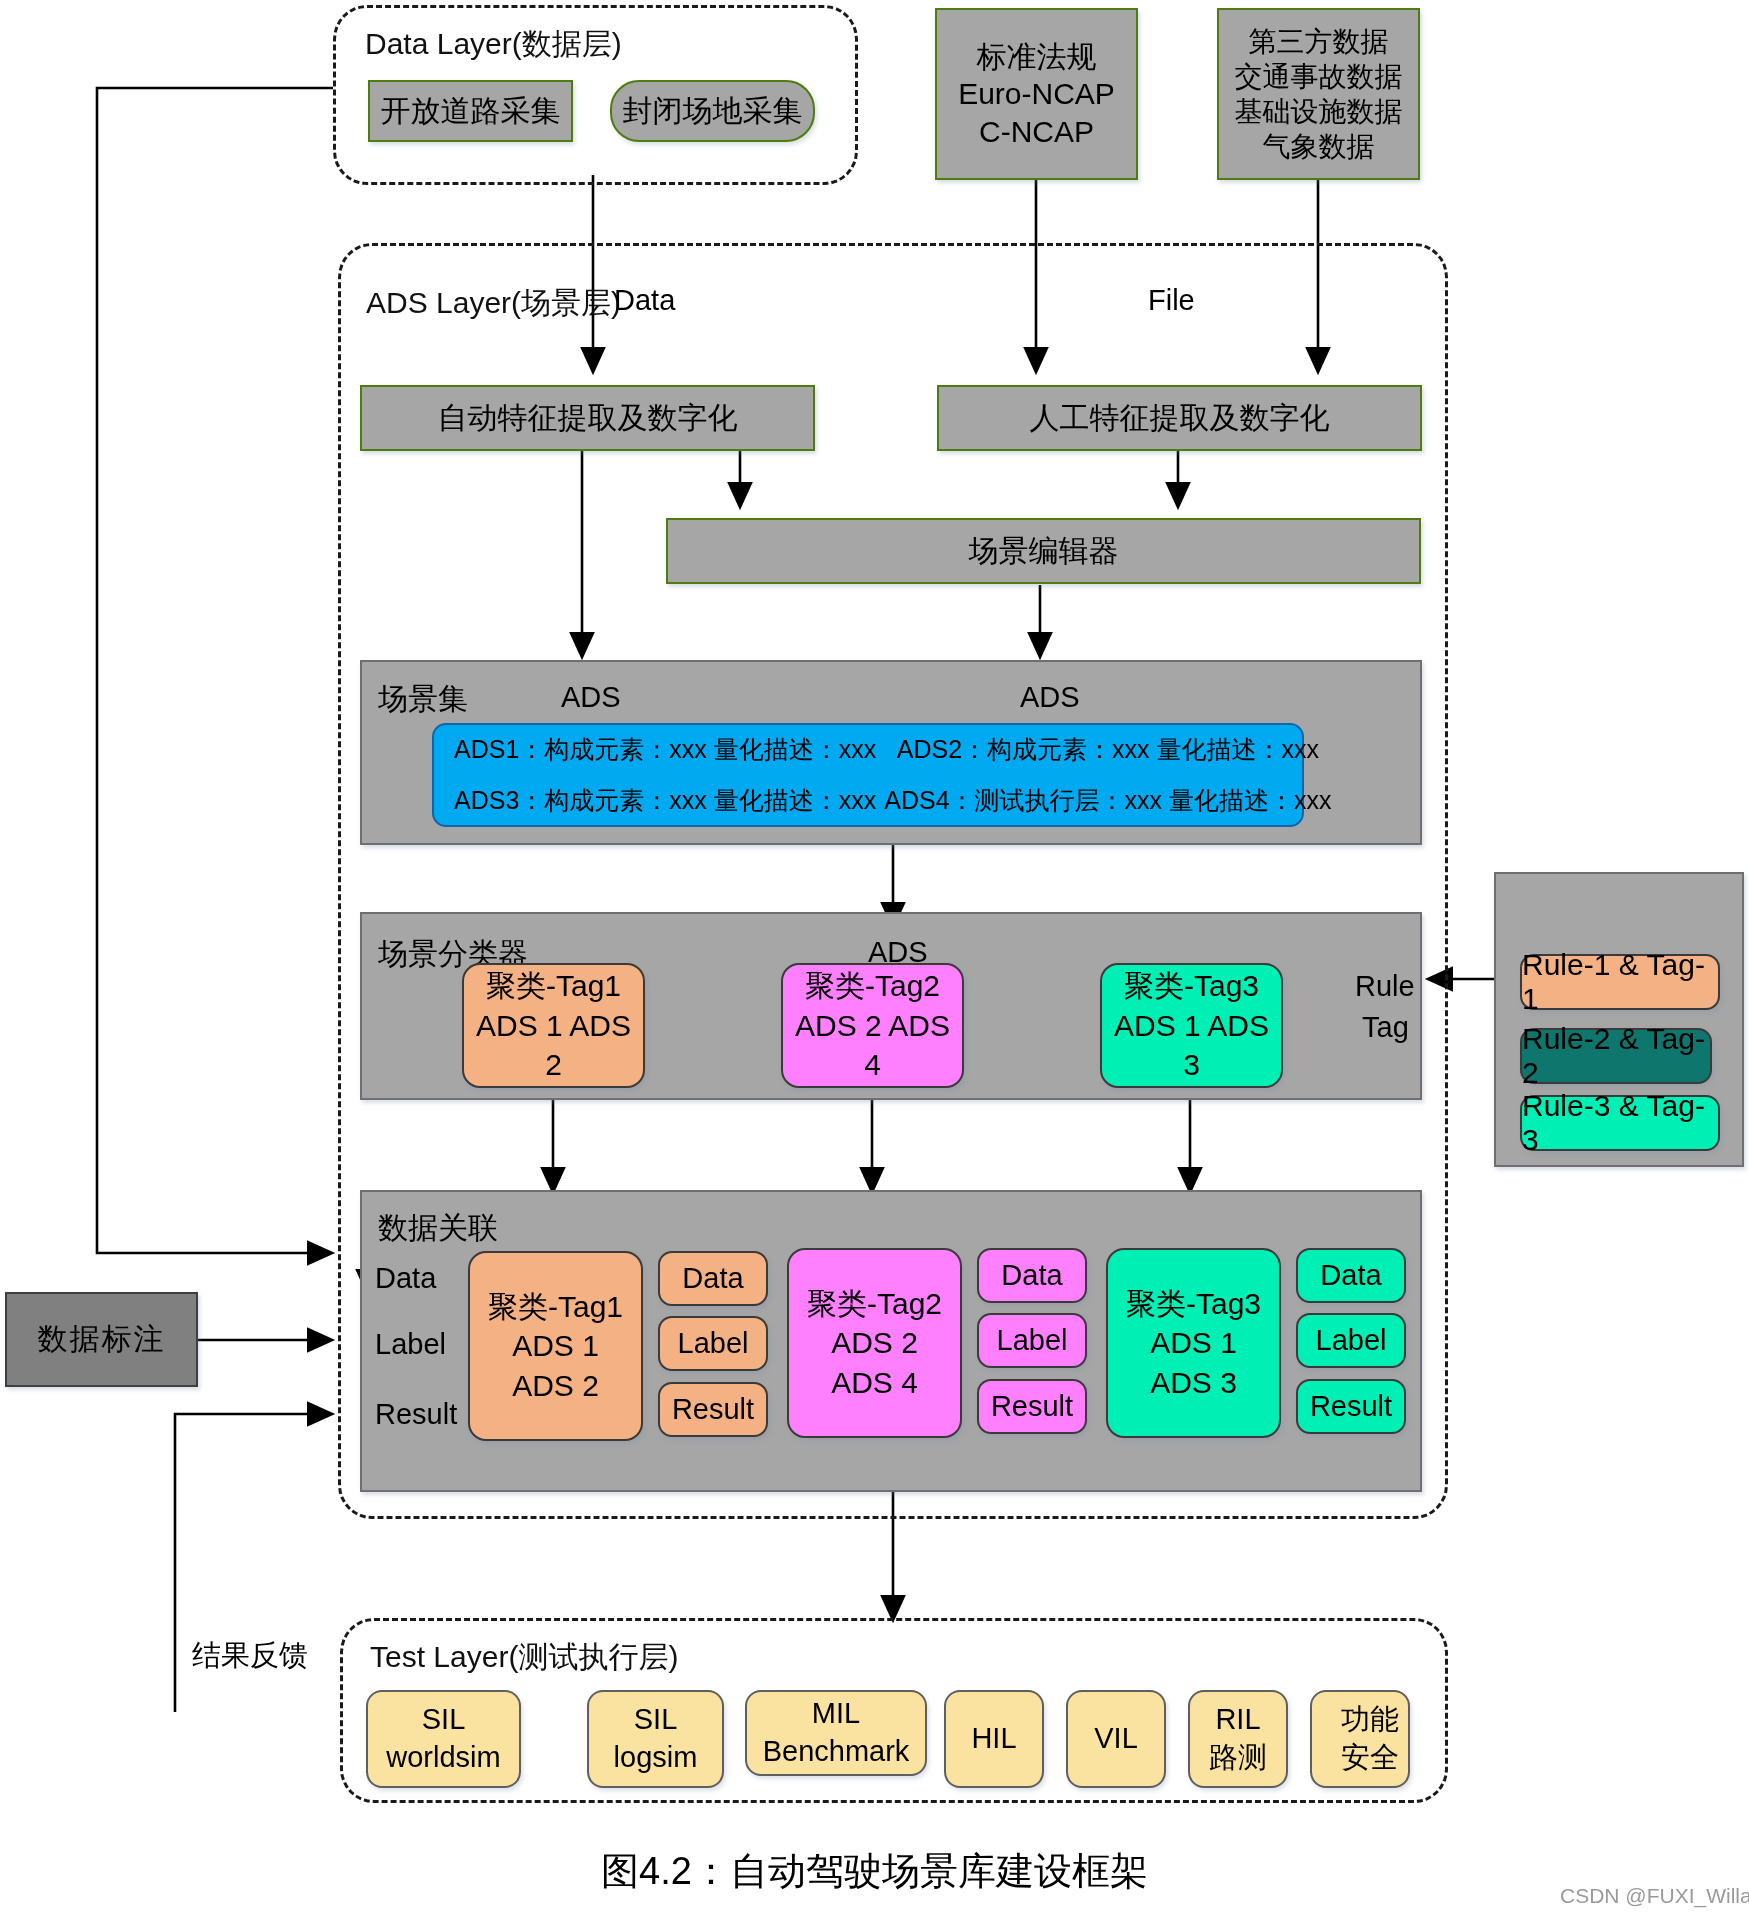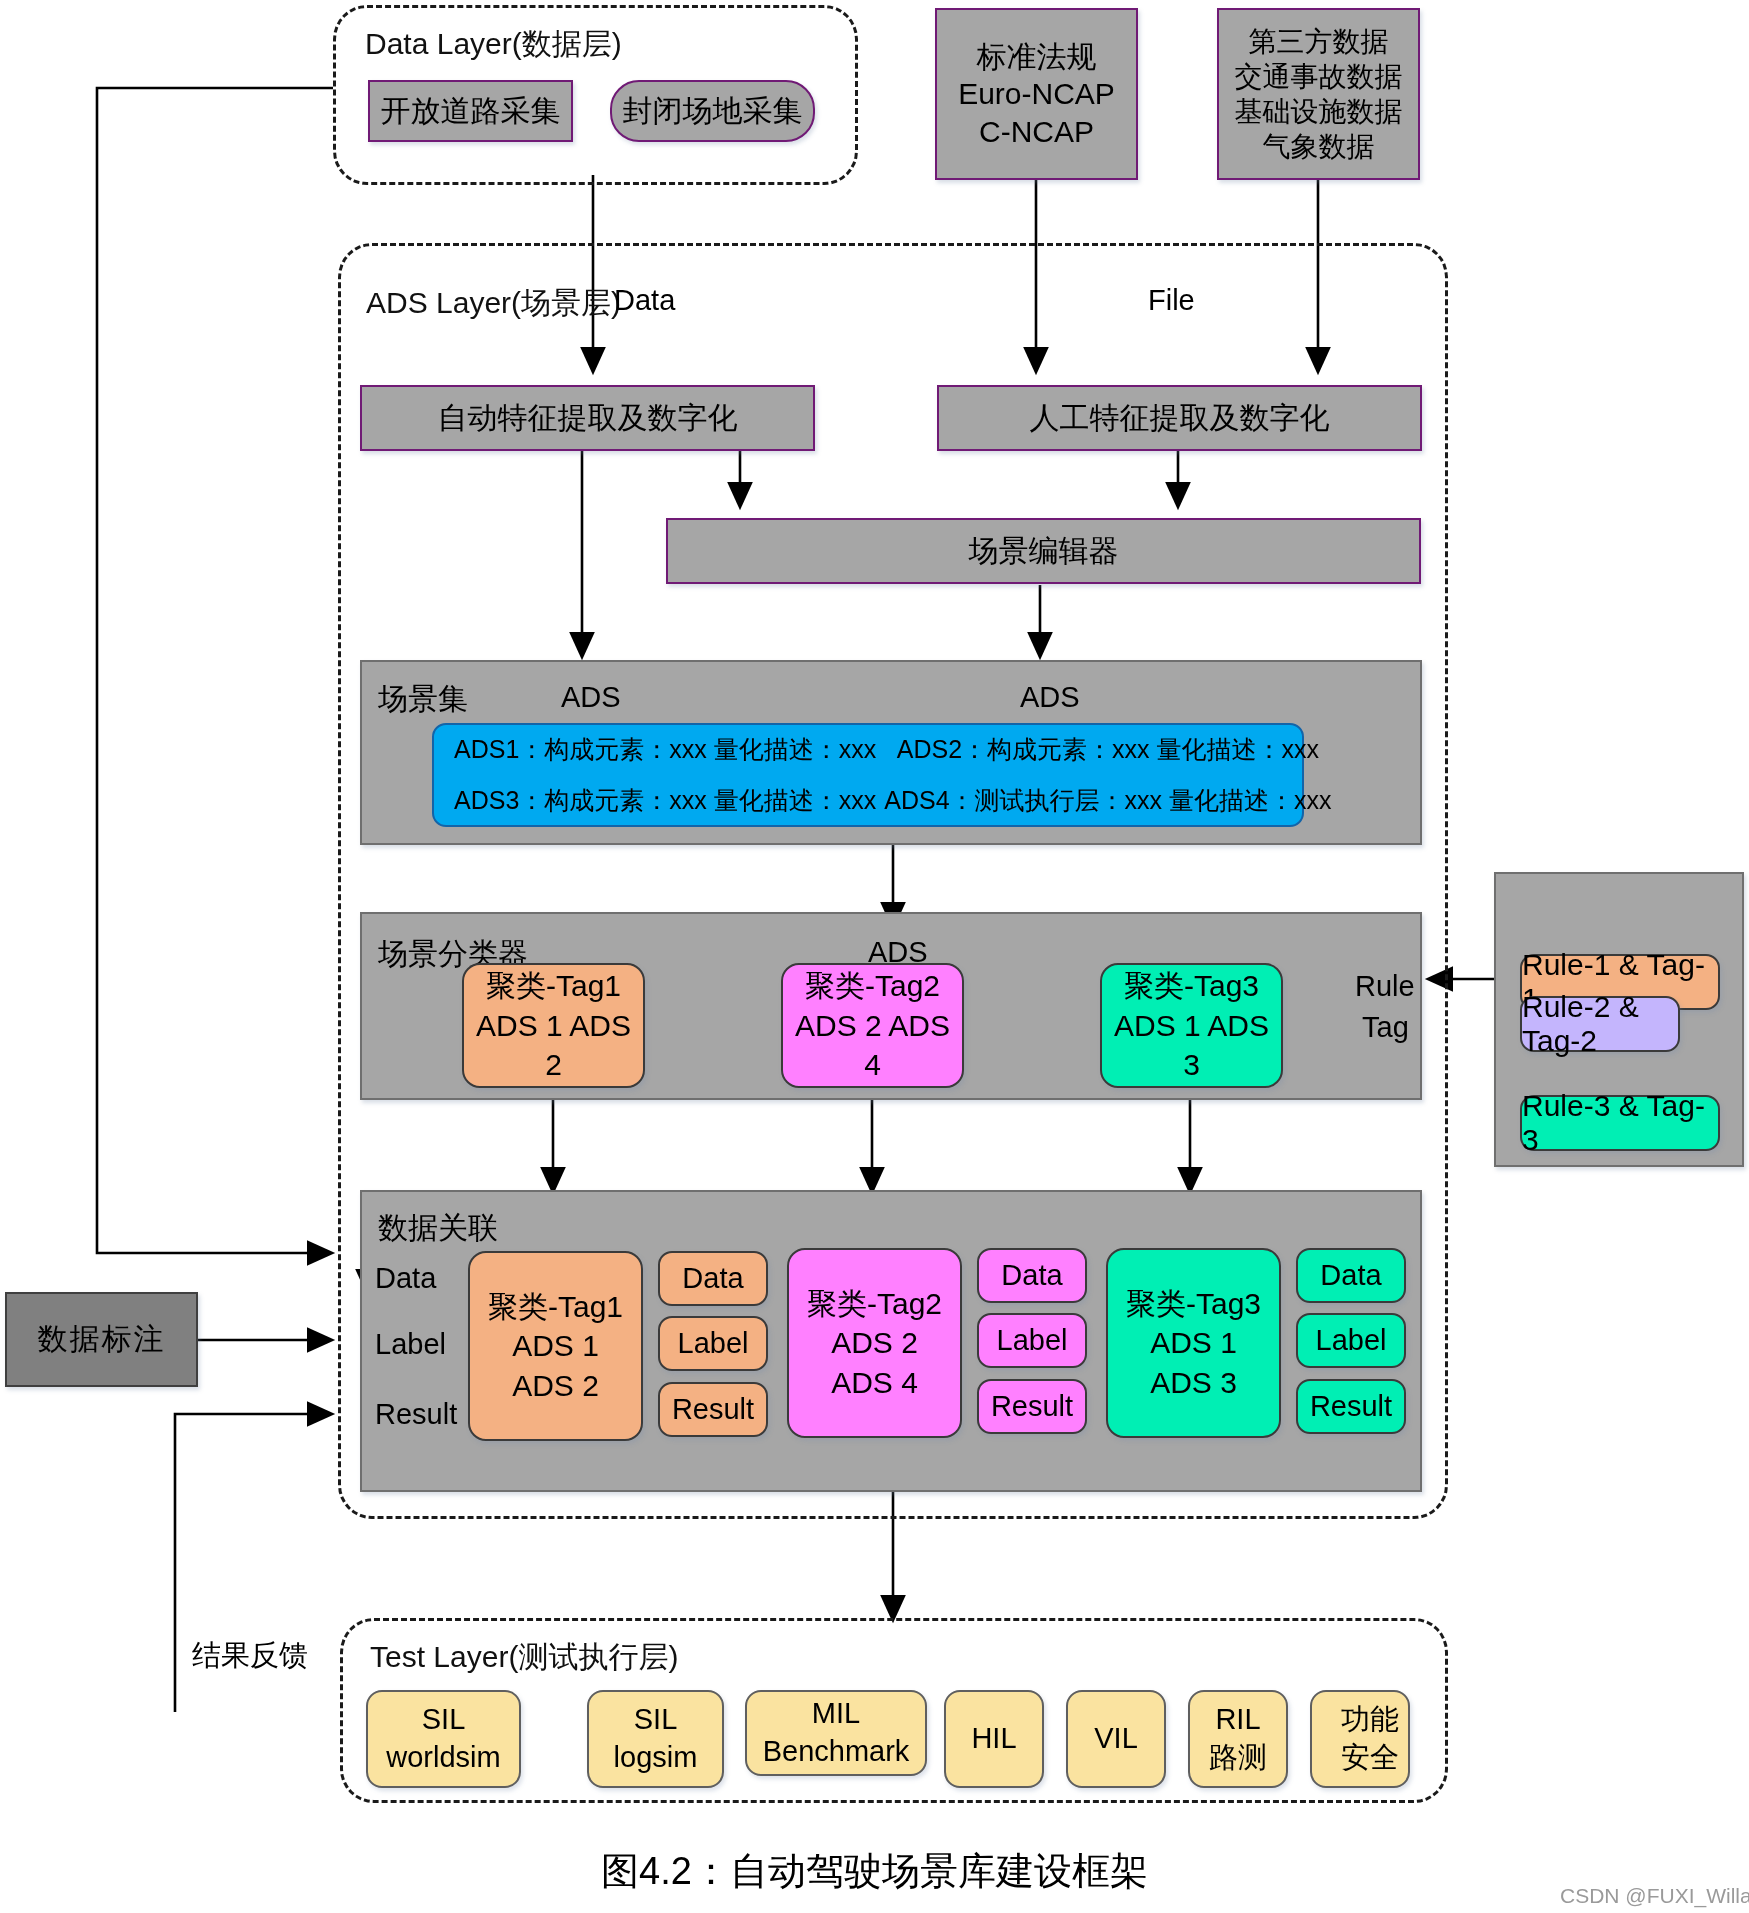--- a/index.html
+++ b/index.html
@@ -11,21 +11,21 @@
   
   .layer-box{
     border:3px dashed #1a1a1a;border-radius:34px;background:transparent;
   }
   .layer-title{
     position:absolute;font-size:30px;color:#111;white-space:nowrap;
   }
 
   
   .grey-box{
-    background:#a6a6a6;border:2px solid #701a75;
+    background:#a6a6a6;border:2px solid #4d7c0f;
     display:flex;align-items:center;justify-content:center;text-align:center;
     font-size:30px;line-height:1.25;color:#000;
     box-shadow:2px 3px 4px rgba(120,140,170,.28);
   }
   .grey-box.multiline{flex-direction:column;}
 
   .grey-panel{
     background:#a6a6a6;border:2px solid #6f6f6f;
     box-shadow:2px 3px 4px rgba(120,140,170,.28);
   }
@@ -225,21 +225,21 @@
     <span>聚类-Tag3</span>
     <span>ADS 1</span>
     <span>ADS 3</span>
   </div>
   <div class="abs chip" style="left:1296px;top:1248px;width:110px;height:55px;background:#00efb4;">Data</div>
   <div class="abs chip" style="left:1296px;top:1313px;width:110px;height:55px;background:#00efb4;">Label</div>
   <div class="abs chip" style="left:1296px;top:1379px;width:110px;height:55px;background:#00efb4;">Result</div>
 
   <div class="abs grey-panel" style="left:1494px;top:872px;width:250px;height:295px;"></div>
   <div class="abs rule-chip" style="left:1520px;top:954px;width:200px;height:56px;background:#f4b183;">Rule-1 &amp; Tag-1</div>
-  <div class="abs rule-chip" style="left:1520px;top:996px;width:160px;height:56px;background:#c4b5fd;">Rule-2 &amp; Tag-2</div>
+  <div class="abs rule-chip" style="left:1520px;top:1028px;width:192px;height:56px;background:#0f766e;">Rule-2 &amp; Tag-2</div>
   <div class="abs rule-chip" style="left:1520px;top:1095px;width:200px;height:56px;background:#00efb4;">Rule-3 &amp; Tag-3</div>
 
   <div class="abs dark-box" style="left:5px;top:1292px;width:193px;height:95px;">数据标注</div>
 
   <div class="free-text" style="left:192px;top:1636px;">结果反馈</div>
 
   <div class="abs layer-box" style="left:340px;top:1618px;width:1108px;height:185px;"></div>
   <div class="layer-title" style="left:370px;top:1637px;">Test Layer(测试执行层)</div>
 
   <div class="abs test-card" style="left:366px;top:1690px;width:155px;height:98px;">

